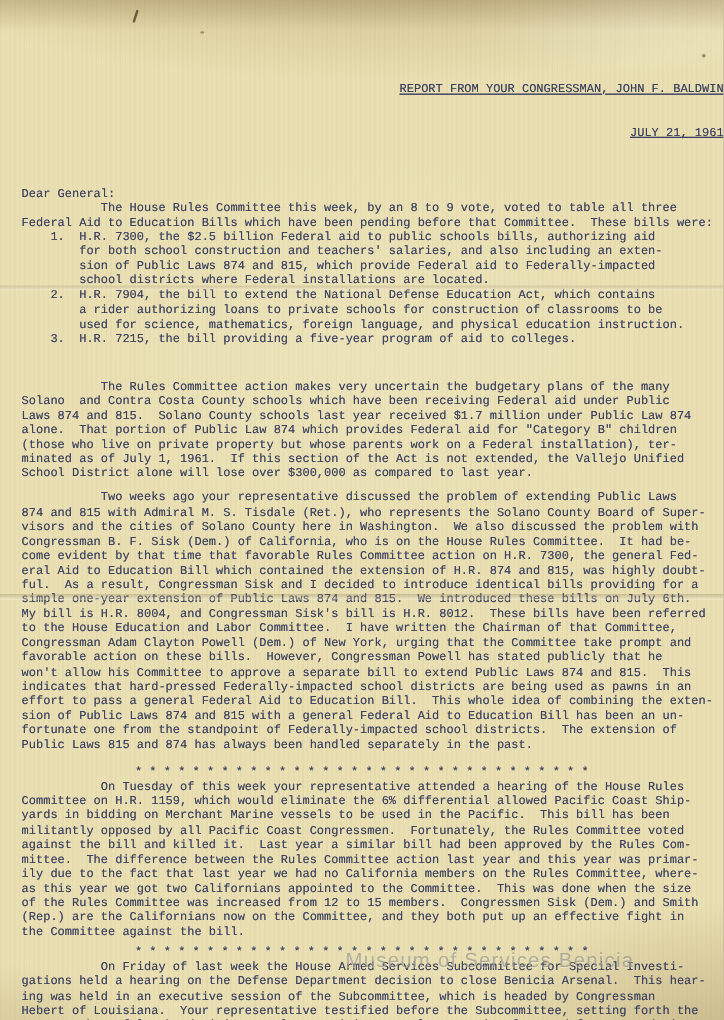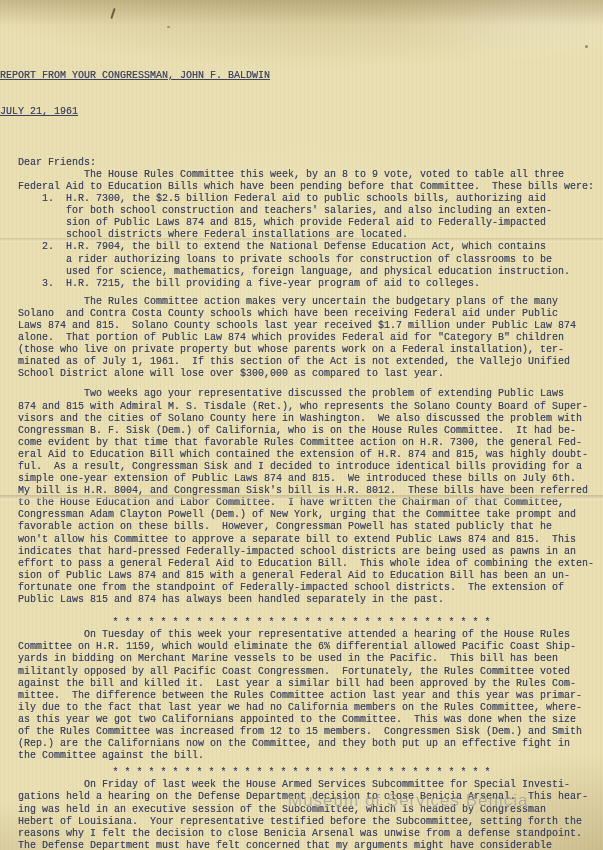--- a/index.html
+++ b/index.html
@@ -17,25 +17,25 @@
     background-color: #e9dfb2;
     background-image:
       linear-gradient(rgba(125,98,50,0.28), rgba(125,98,50,0) 3%),
       radial-gradient(90% 16% at 52% -4%, rgba(140,115,60,0.32), rgba(140,115,60,0) 75%),
       radial-gradient(30% 8% at 88% 1%, rgba(243,238,212,0.55), rgba(243,238,212,0) 80%),
       radial-gradient(45% 16% at 101% 101%, rgba(128,102,52,0.30), rgba(128,102,52,0) 78%),
       radial-gradient(30% 9% at -2% 101%, rgba(128,102,52,0.18), rgba(128,102,52,0) 75%),
       radial-gradient(60% 30% at 50% 35%, rgba(255,250,230,0.16), rgba(255,250,230,0) 70%),
       repeating-linear-gradient(90deg, rgba(150,128,78,0.05) 0 1px, rgba(0,0,0,0) 1px 4px);
   }
-  .header { padding-top: 46px; text-align: left; white-space: pre; }
+  .header { padding-top: 46px; text-align: right; white-space: pre; }
   .u { text-decoration: underline; text-underline-offset: 1px; }
   .content { margin-top: 14px; padding-left: 18px; }
   .line, .para { white-space: pre; }
-  .mt11 { margin-top: 6px; }
+  .mt11 { margin-top: 28px; }
   .mt8  { margin-top: 8px; }
   .separator { white-space: pre; text-align: center; margin-left: -18px; }
   .sep1 { margin-top: 11px; }
   .sep2 { margin-top: 5px; }
   .crease {
     position: absolute; left: 0; width: 603px; height: 4px; pointer-events: none;
     background: linear-gradient(rgba(118,96,55,0.20), rgba(255,252,238,0.30));
   }
   .crease1 { top: 238px; }
   .crease2 { top: 495px; height: 5px; background: linear-gradient(rgba(110,90,50,0.26), rgba(255,252,238,0.34)); }
@@ -56,21 +56,21 @@
 <body>
 
 <div class="page">
 
   <div class="header">
     <div class="u">REPORT FROM YOUR CONGRESSMAN, JOHN F. BALDWIN</div>
     <div class="u">JULY 21, 1961</div>
   </div>
 
   <div class="content">
-    <div class="line">Dear Friends:</div>
+    <div class="line">Dear General:</div>
     <div class="para">           The House Rules Committee this week, by an 8 to 9 vote, voted to table all three
 Federal Aid to Education Bills which have been pending before that Committee.  These bills were:</div>
     <div class="para">    1.  H.R. 7300, the $2.5 billion Federal aid to public schools bills, authorizing aid
         for both school construction and teachers' salaries, and also including an exten-
         sion of Public Laws 874 and 815, which provide Federal aid to Federally-impacted
         school districts where Federal installations are located.
     2.  H.R. 7904, the bill to extend the National Defense Education Act, which contains
         a rider authorizing loans to private schools for construction of classrooms to be
         used for science, mathematics, foreign language, and physical education instruction.
     3.  H.R. 7215, the bill providing a five-year program of aid to colleges.</div>

